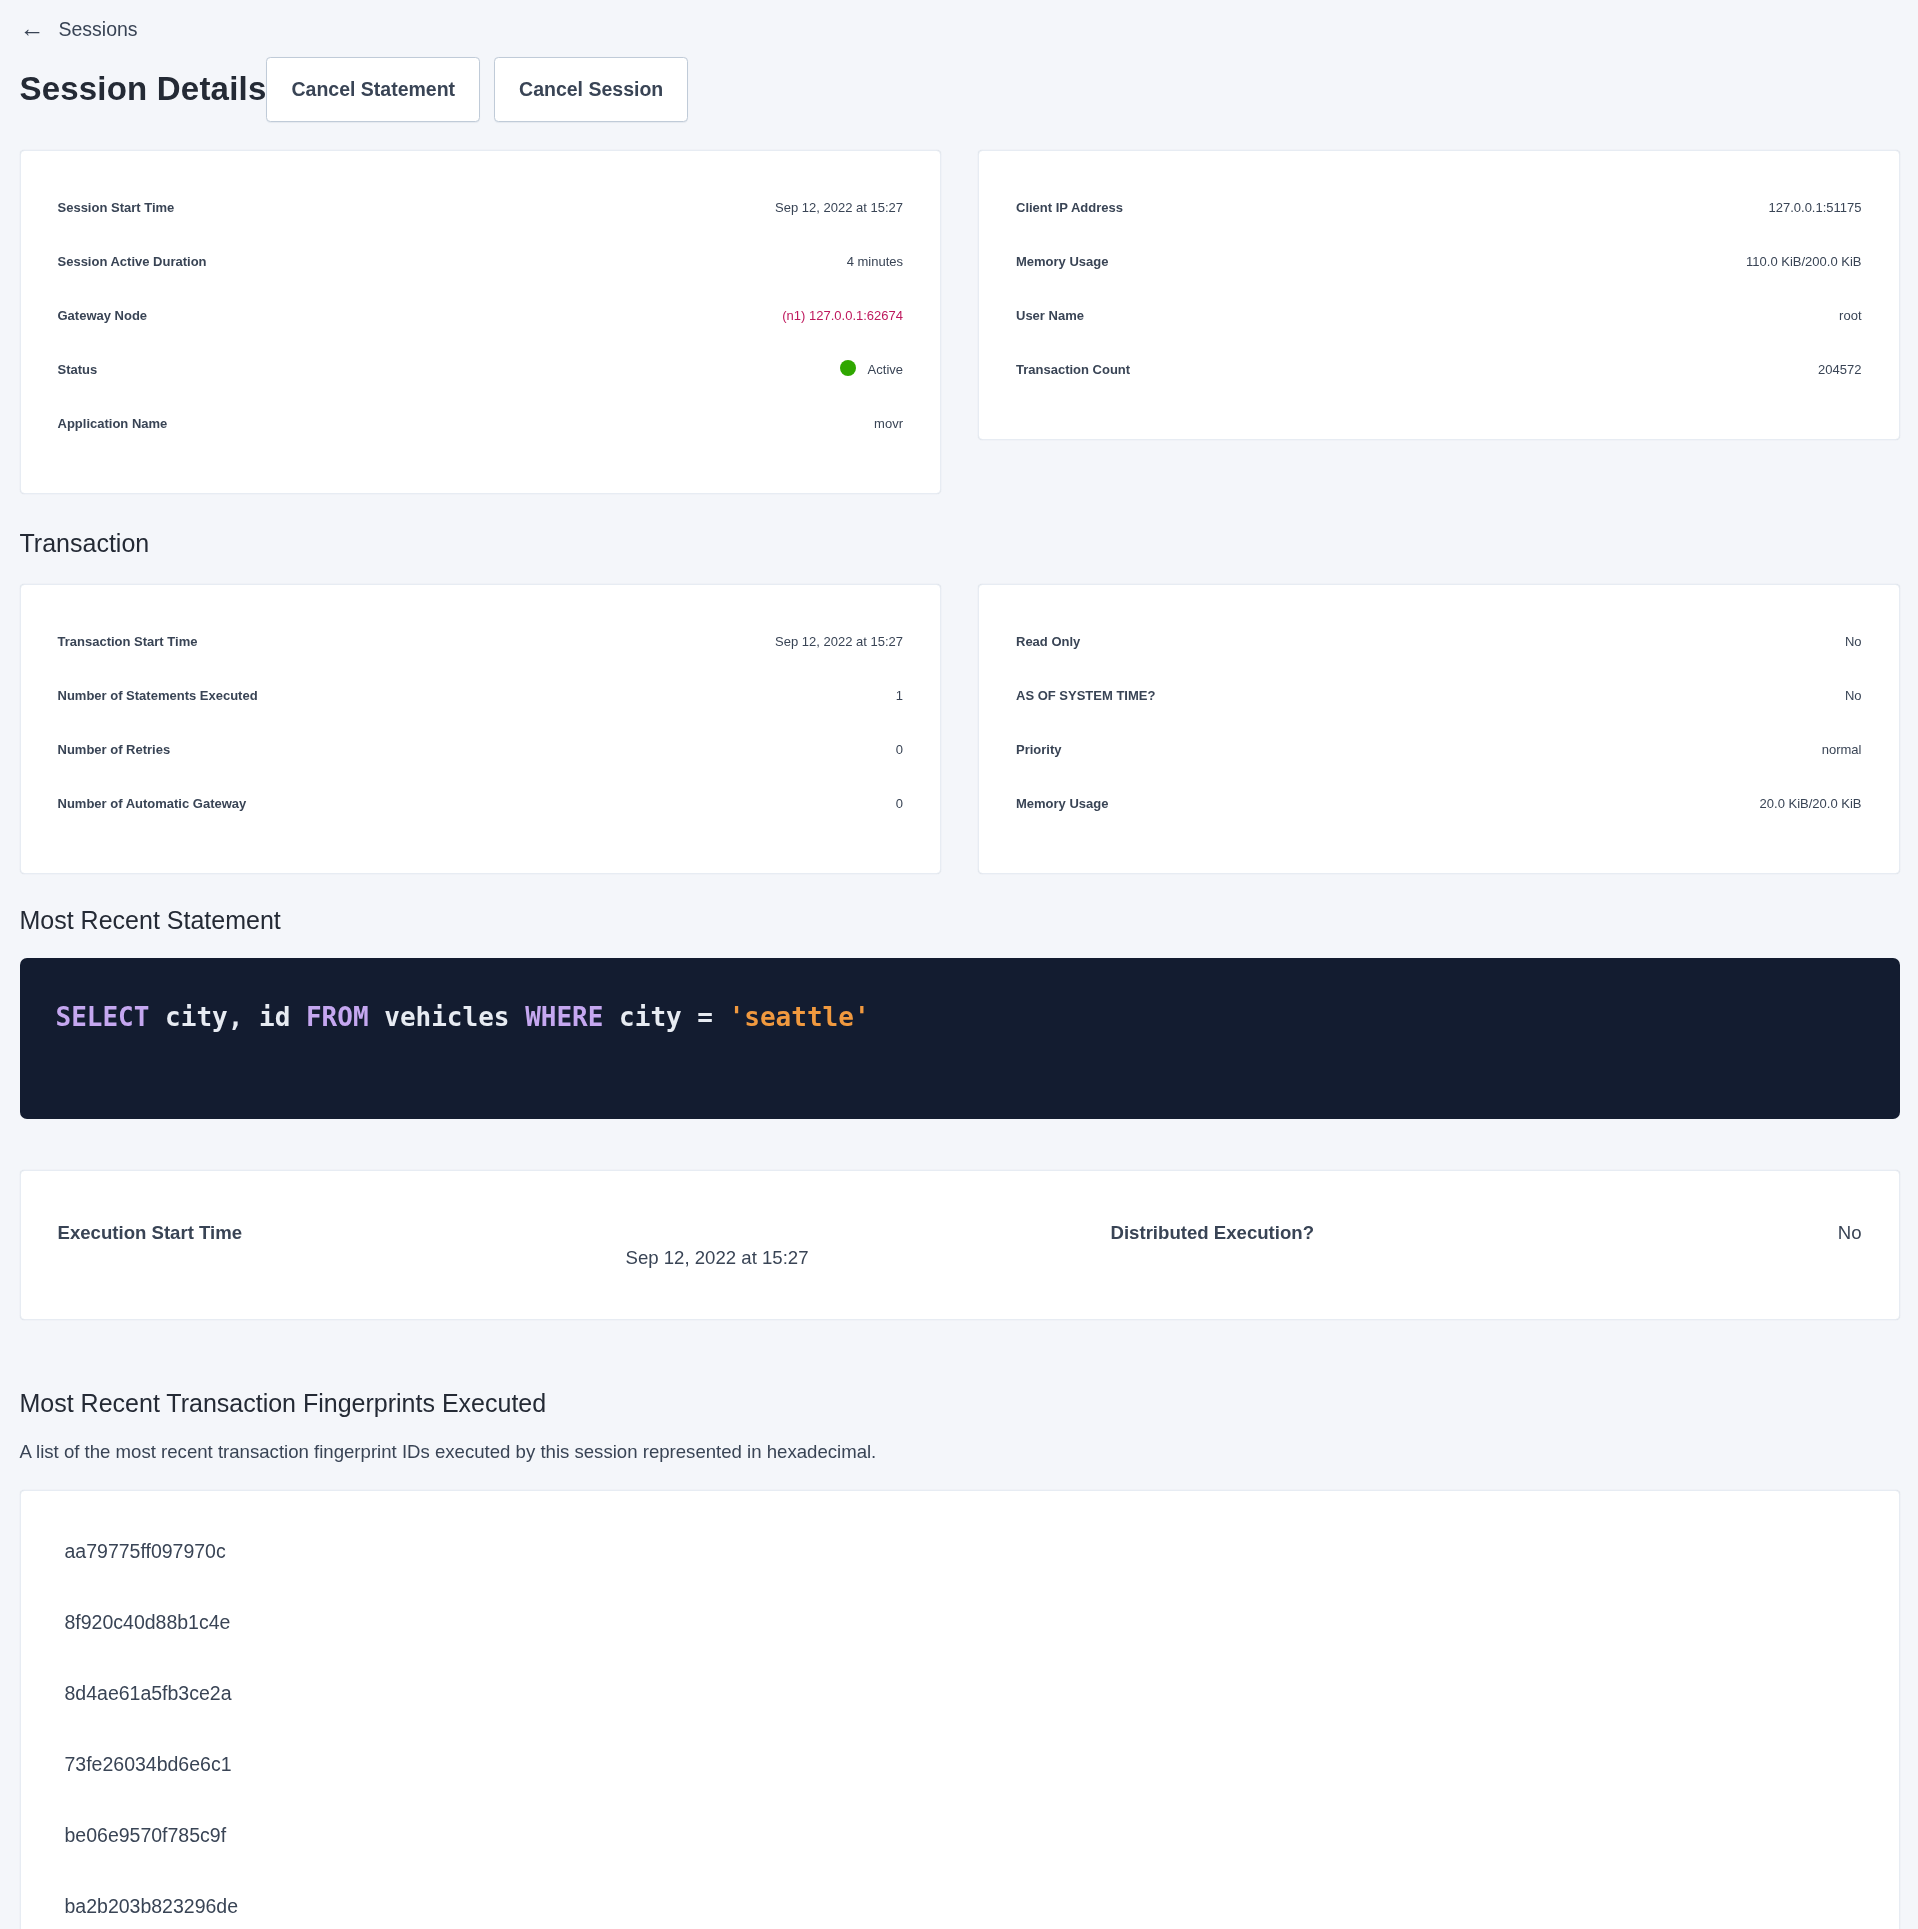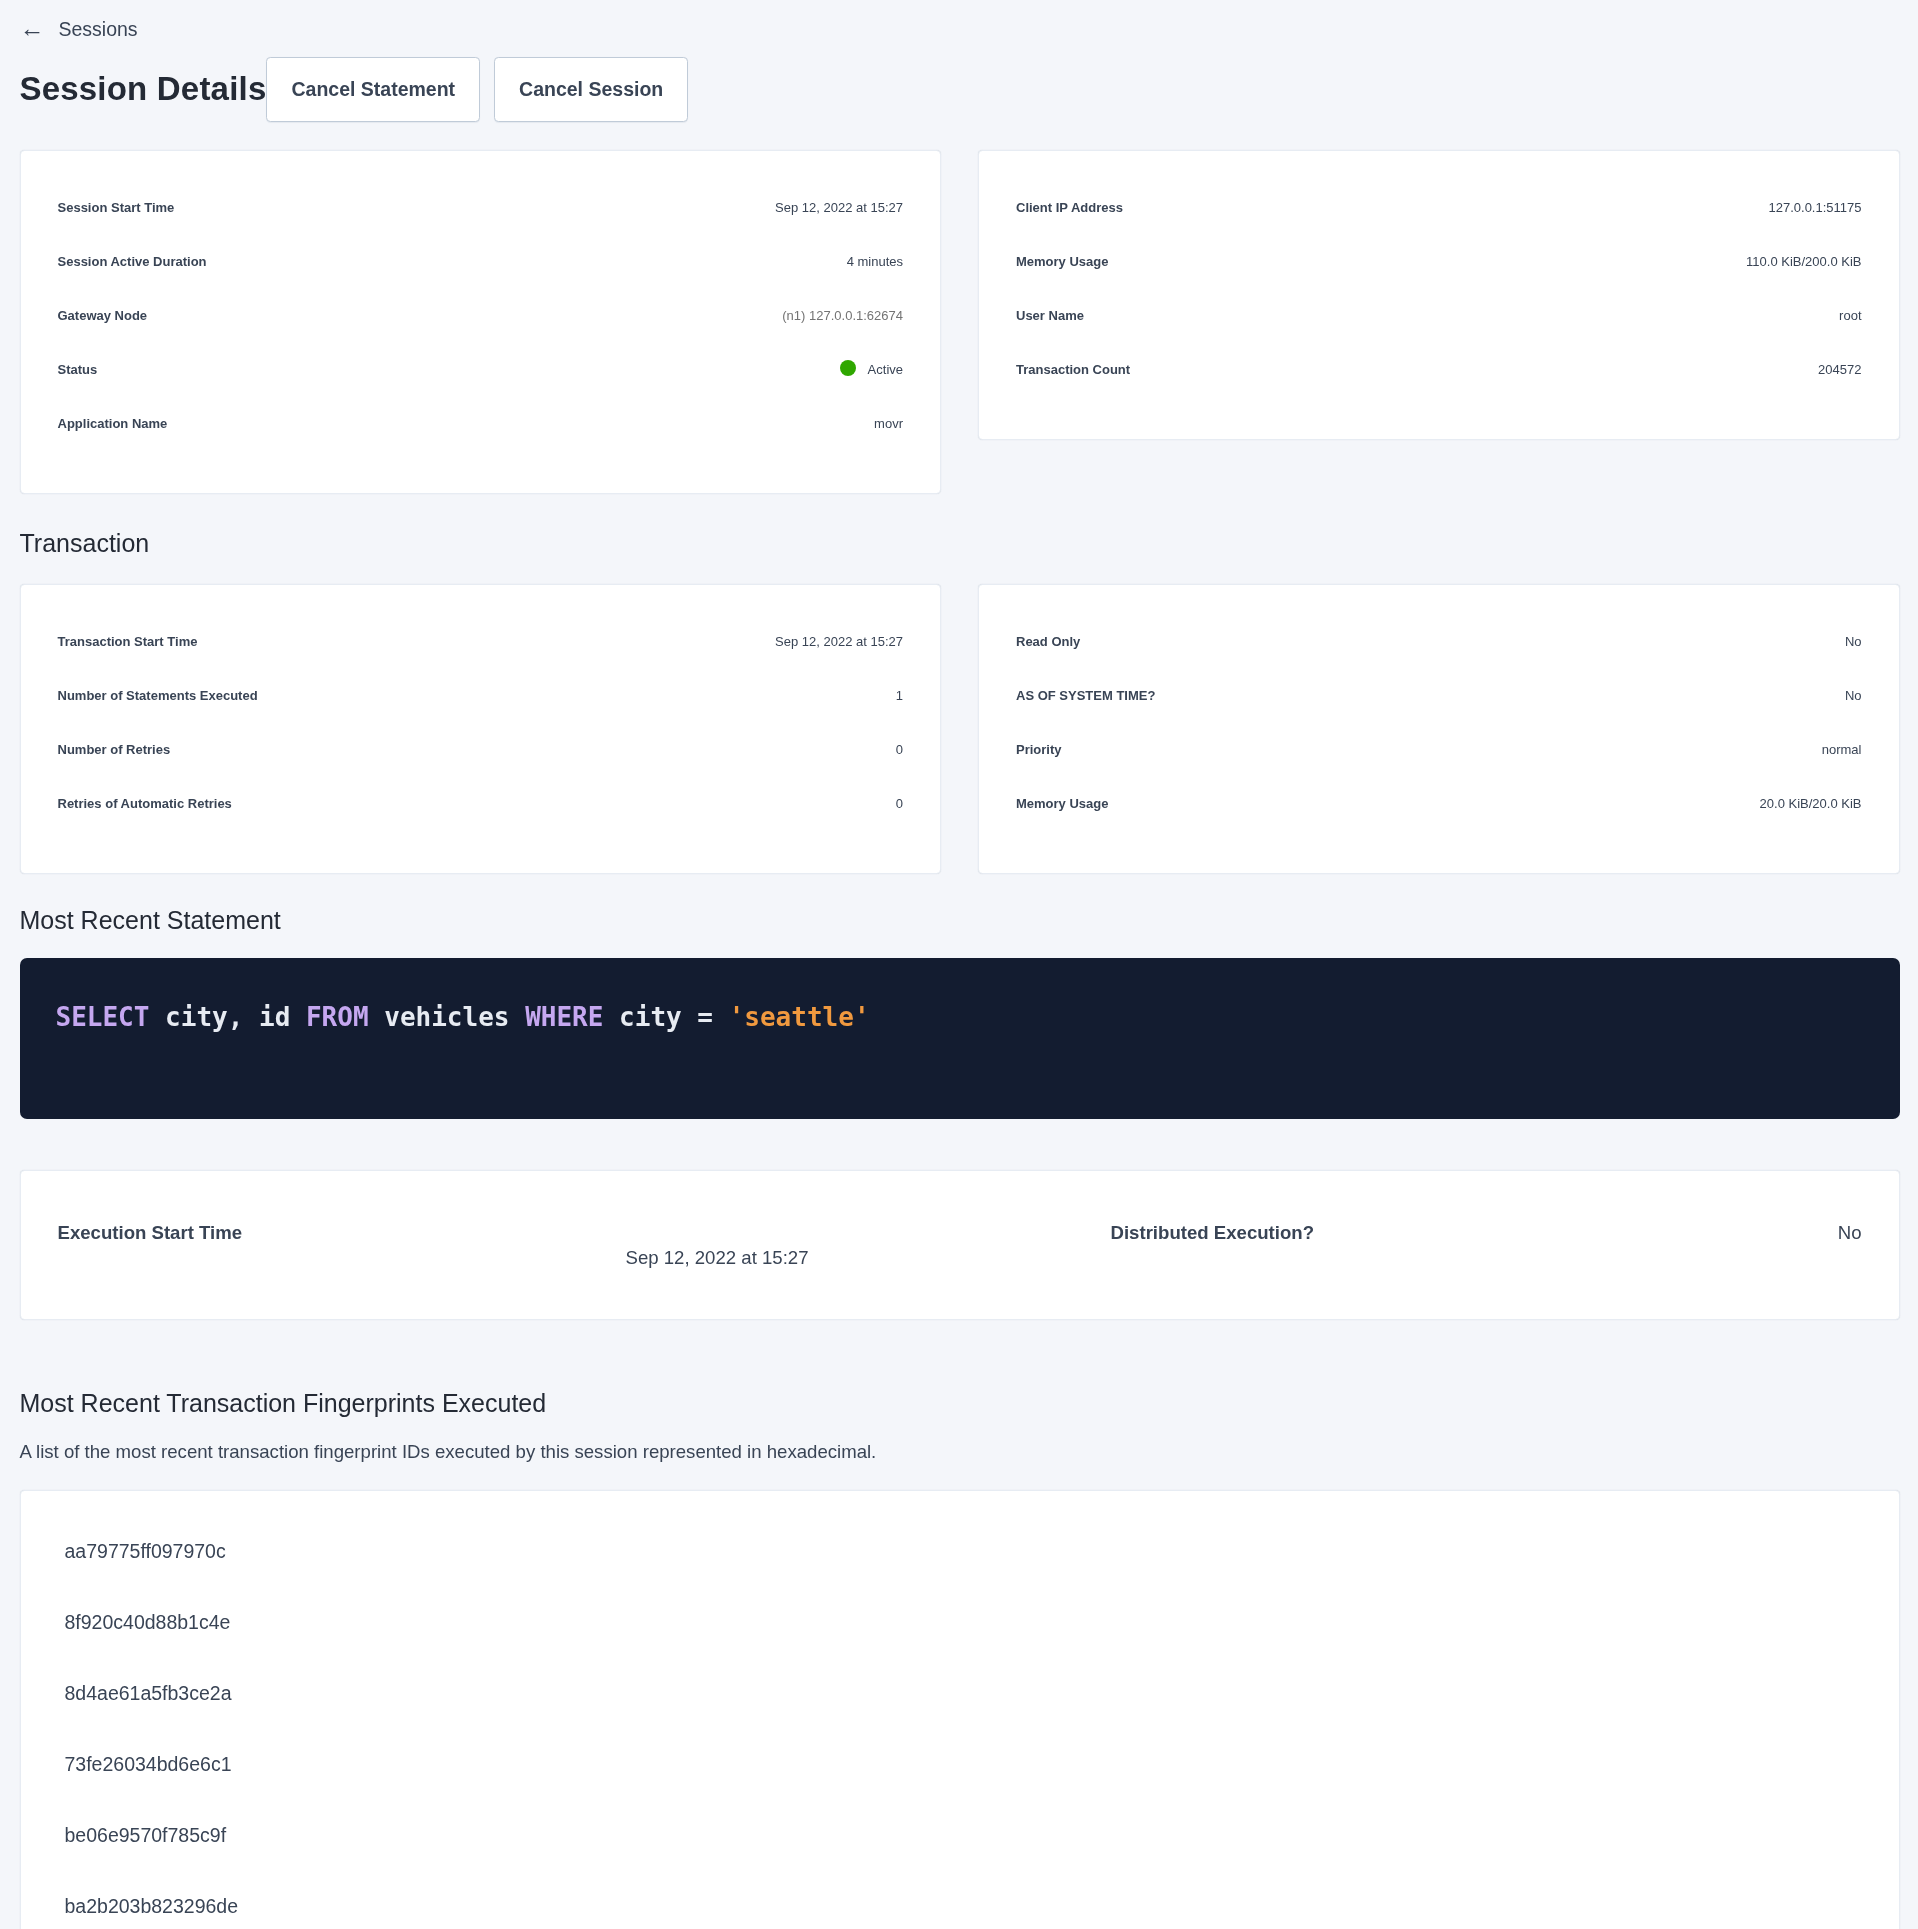--- a/index.html
+++ b/index.html
@@ -38,21 +38,21 @@
   .card {
     background: #fff; border: 0.9px solid #e7ecf3; border-radius: 4.4px;
     flex: 1; padding: 44px 37px 57px 37px;
     box-shadow: 0 0 0.9px rgba(67,90,111,.25);
   }
   .kv-row { display:flex; justify-content:space-between; align-items:flex-start;
     font-size: 13px; line-height: 25px; margin-bottom: 29px; }
   .kv-row:last-child { margin-bottom: 0; }
   .kv-label { font-weight: bold; color: #394455; }
   .kv-value { color: #394455; text-align: right; }
-  .kv-value.link { color: #737373; cursor: pointer; }
+  .kv-value.link { color: #be185d; cursor: pointer; }
   .status-dot { display:inline-block; width:16px; height:16px; border-radius:50%;
     background:#2fa700; margin-right: 11.5px; vertical-align: -1.8px; }
 
   
   .section-h { font-size: 25px; font-weight: 400; color: #242a35; margin: 35px 0 26.6px 0; }
   .section-h.tight { margin-top: 32px; margin-bottom: 23px; }
 
   
   .sql-box {
     background: #131c30; border-radius: 7px; height: 161px;
@@ -156,21 +156,21 @@
       </div>
       <div class="kv-row">
         <span class="kv-label">Number of Statements Executed</span>
         <span class="kv-value">1</span>
       </div>
       <div class="kv-row">
         <span class="kv-label">Number of Retries</span>
         <span class="kv-value">0</span>
       </div>
       <div class="kv-row">
-        <span class="kv-label">Retries of Automatic Retries</span>
+        <span class="kv-label">Number of Automatic Gateway</span>
         <span class="kv-value">0</span>
       </div>
     </div>
   <div class="card">
       <div class="kv-row">
         <span class="kv-label">Read Only</span>
         <span class="kv-value">No</span>
       </div>
       <div class="kv-row">
         <span class="kv-label">AS OF SYSTEM TIME?</span>

